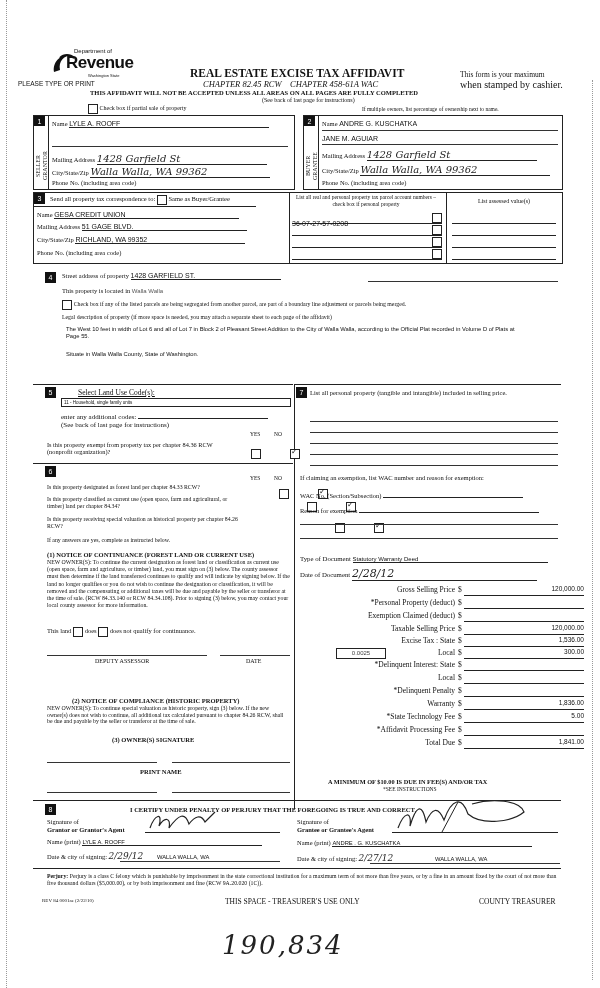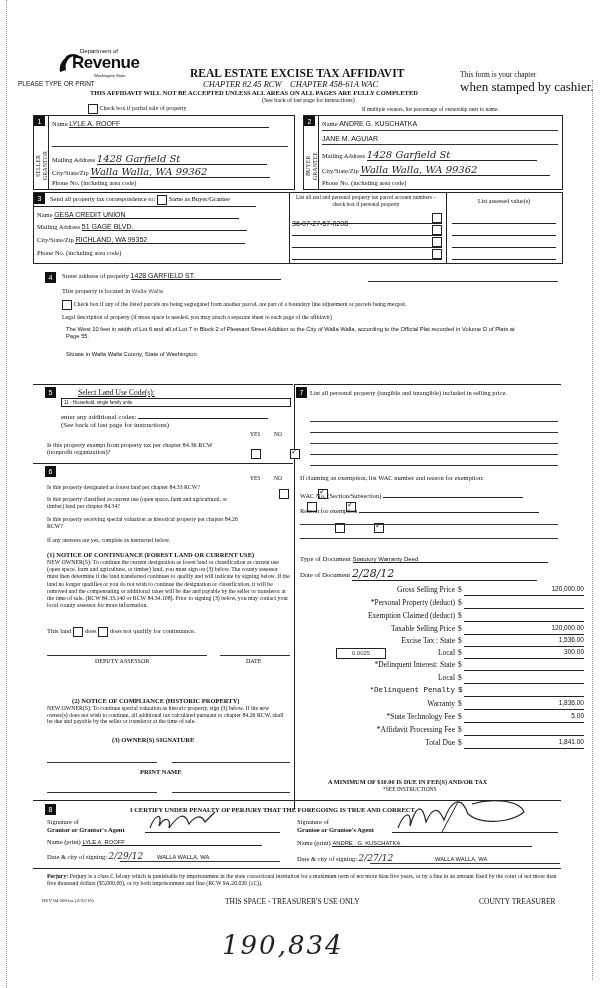--- a/index.html
+++ b/index.html
@@ -26,34 +26,34 @@
 </head>
 <body>
 
 
 
 
 <div class="dotline" style="left:6px;top:0;height:988px;"></div>
 <div class="dotline" style="left:592px;top:80px;height:900px;"></div>
 
 
-<div class="abs" style="left:56px;top:44px;width:80px;height:44px;">
+<div class="abs" style="left:50px;top:44px;width:80px;height:44px;">
   <svg width="26" height="26" style="position:absolute;left:0;top:6px;">
     <path d="M4 22 C2 10,14 2,24 6 C16 4,8 10,10 20 Z" fill="#111"></path>
     <path d="M10 8 C14 4,20 4,24 8" stroke="#111" stroke-width="2" fill="none"></path>
   </svg>
   <div class="abs sans" style="left:24px;top:4px;font-size:6px;">Department of</div>
   <div class="abs sans" style="left:16px;top:9px;font-size:17px;font-weight:bold;letter-spacing:-0.5px;">Revenue</div>
   <div class="abs sans" style="left:38px;top:29px;font-size:4px;">Washington State</div>
 </div>
 <div class="abs sans" style="left:18px;top:80px;font-size:6.5px;">PLEASE TYPE OR PRINT</div>
 <div class="abs serif" style="left:190px;top:67px;font-size:11.5px;font-weight:bold;">REAL ESTATE EXCISE TAX AFFIDAVIT</div>
 <div class="abs serif" style="left:203px;top:79px;font-size:8.5px;white-space:pre;font-style:italic;">CHAPTER 82.45 RCW    CHAPTER 458-61A WAC</div>
-<div class="abs serif" style="left:460px;top:70px;font-size:7.5px;">This form is your chapter</div>
-<div class="abs serif" style="left:460px;top:79px;font-size:13px;">when stamped by cashier.</div>
+<div class="abs serif" style="left:460px;top:70px;font-size:7.5px;">This form is your maximum</div>
+<div class="abs serif" style="left:460px;top:79px;font-size:10px;">when stamped by cashier.</div>
 <div class="abs serif" style="left:90px;top:89px;font-size:6.5px;font-weight:bold;">THIS AFFIDAVIT WILL NOT BE ACCEPTED UNLESS ALL AREAS ON ALL PAGES ARE FULLY COMPLETED</div>
 <div class="abs serif" style="left:262px;top:97px;font-size:6px;">(See back of last page for instructions)</div>
 <div class="abs" style="left:88px;top:104px;font-size:6px;">
   <span class="chk"></span>
   <span>Check box if partial sale of property</span>
 </div>
 <div class="abs serif" style="left:362px;top:106px;font-size:5.5px;">If multiple owners, list percentage of ownership next to name.</div>
 
 
 <div class="abs box" style="left:33px;top:115px;width:260px;height:73px;">
@@ -281,21 +281,21 @@
 <div class="fin-row" style="top:660px;">
     <span class="fl">*Delinquent Interest: State</span>
     <span class="dol">$</span>
     <span class="fv"></span>
   </div>
 <div class="fin-row" style="top:673px;">
     <span class="fl">Local</span>
     <span class="dol">$</span>
     <span class="fv"></span>
   </div>
-<div class="fin-row" style="top:686px;font-family:Liberation Mono, monospace;">
+<div class="fin-row" style="top:686px;">
     <span class="fl">*Delinquent Penalty</span>
     <span class="dol">$</span>
     <span class="fv"></span>
   </div>
 <div class="fin-row" style="top:699px;">
     <span class="fl">Warranty</span>
     <span class="dol">$</span>
     <span class="fv">1,836.00</span>
   </div>
 <div class="fin-row" style="top:712px;">

